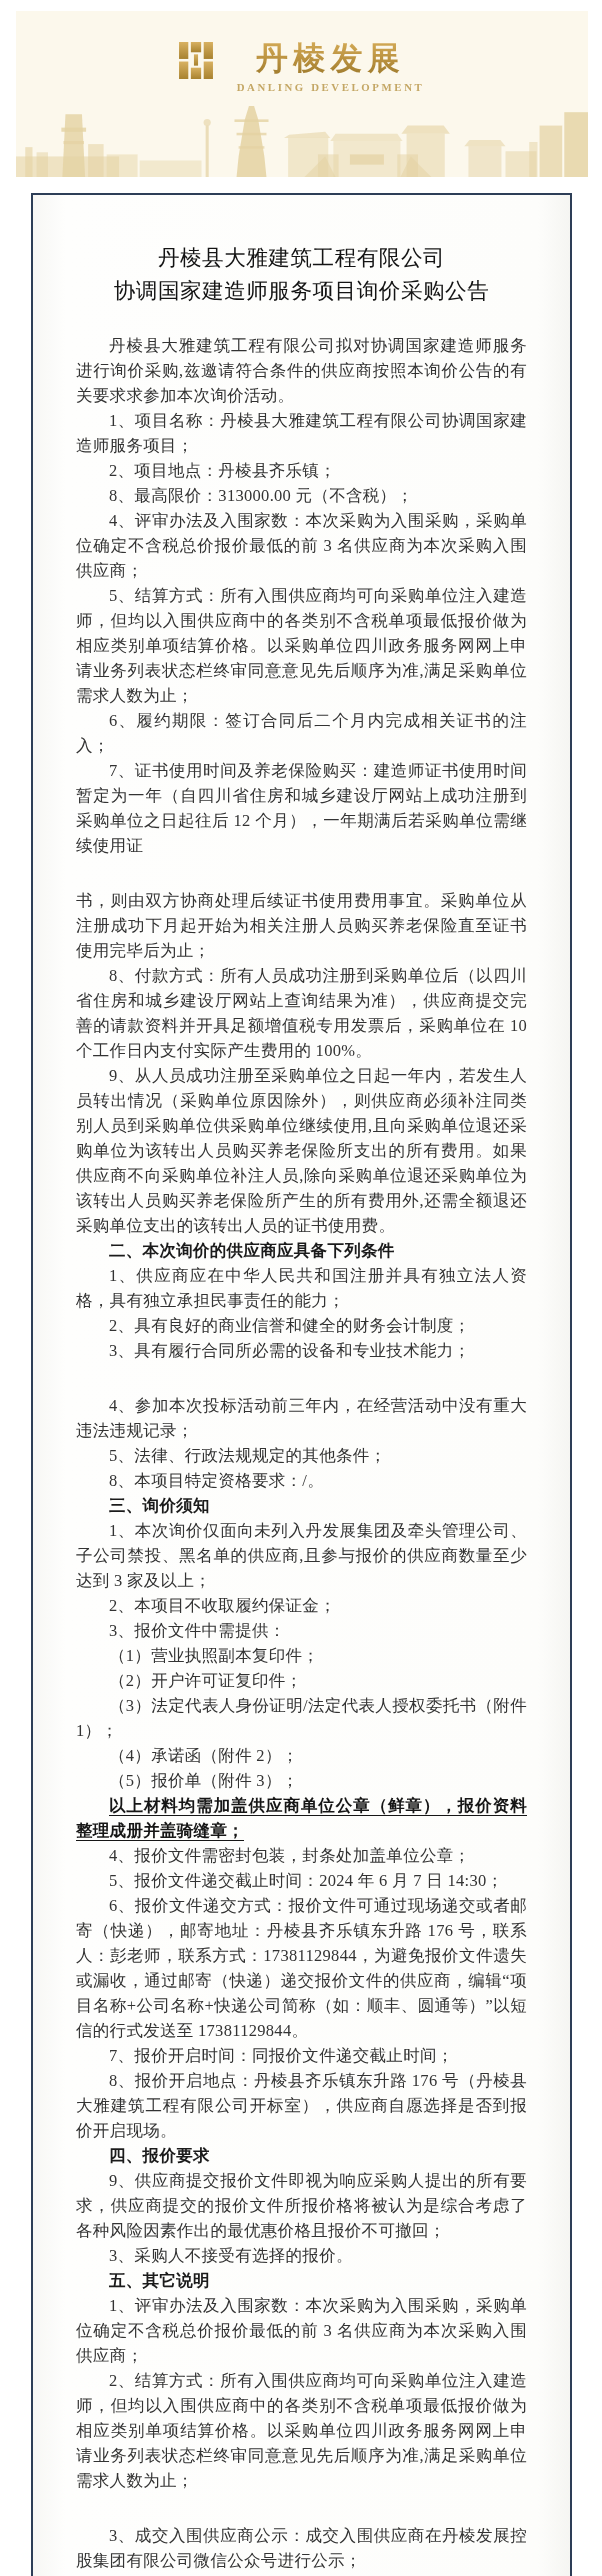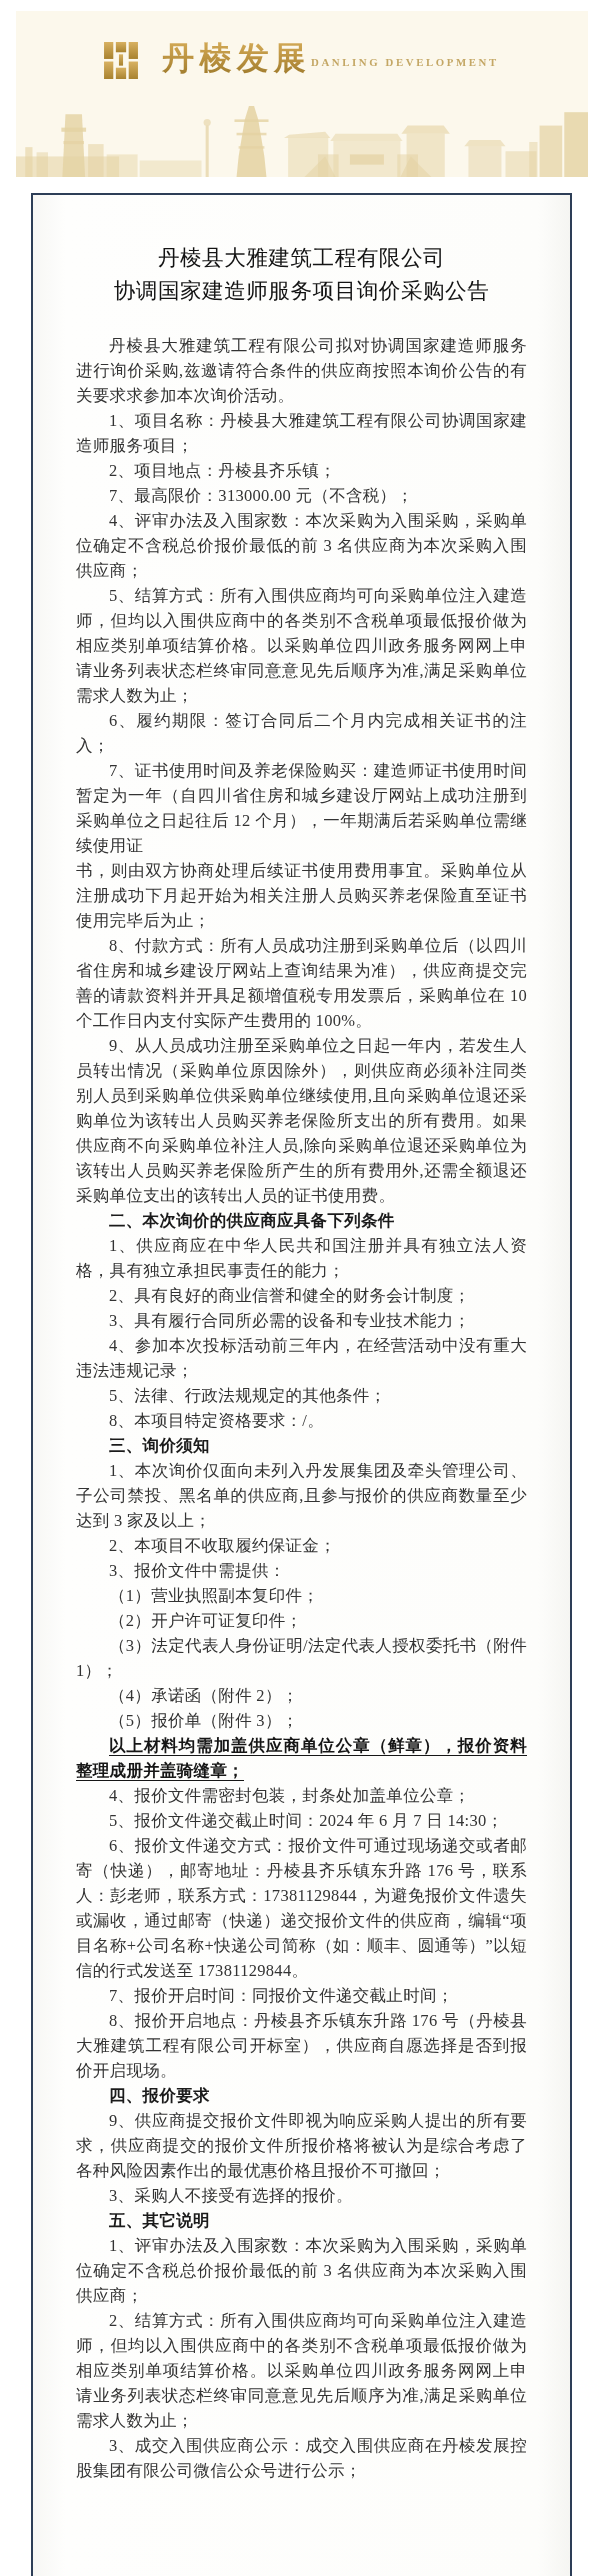--- a/index.html
+++ b/index.html
@@ -3,39 +3,39 @@
 <meta charset="utf-8">
 <style>
   html,body{margin:0;padding:0;background:#ffffff;}
   body{width:603px;font-family:"Liberation Serif","DejaVu Serif",serif;}
   .page{position:relative;width:603px;height:3510px;overflow:hidden;background:#ffffff;}
 
   
   .header{position:absolute;left:15.5px;top:11.3px;width:572px;height:166px;background:#fcf8ec;overflow:hidden;}
   .brand-row{position:absolute;left:0;top:31px;width:100%;display:flex;justify-content:center;align-items:flex-start;gap:24px;}
   .logo-mark{width:34px;height:37px;flex:0 0 auto;}
-  .brand-col{display:flex;flex-direction:row;align-items:center;}
+  .brand-col{display:flex;flex-direction:column;align-items:center;}
   .brand-cn{font-size:32px;line-height:33px;font-weight:bold;letter-spacing:5.2px;
     background:linear-gradient(180deg,#d2a955 0%,#b9913f 55%,#a07c2e 100%);
     -webkit-background-clip:text;background-clip:text;color:transparent;}
   .brand-en{margin-top:6.2px;font-size:10.8px;letter-spacing:2.6px;font-weight:bold;color:#c4a765;}
   .skyline{position:absolute;left:0;bottom:0;width:572px;height:72px;}
 
   
   .frame{position:absolute;left:31px;top:193px;width:541px;height:3241px;box-sizing:border-box;
     border:2.6px solid #2d3e57;background:linear-gradient(90deg,#f7f7f4 0,#fefefd 6%,#fdfdfb 94%,#f5f5f2 100%);overflow:hidden;}
   .doc{padding:47px 43px 0 43px;color:#2e2e2e;}
   .doc-title{text-align:center;font-size:21.6px;line-height:33px;font-weight:normal;color:#141414;letter-spacing:0.5px;}
   .doc-body{margin-top:25px;}
   .para,.sec-heading{font-size:16.5px;line-height:25px;text-align:justify;text-indent:2em;letter-spacing:0.3px;}
   .para{color:#333333;}
   .sec-heading{font-weight:bold;color:#1b1b1b;}
   .underlined{font-weight:bold;color:#161616;text-decoration:underline;text-underline-offset:3.6px;}
   .noindent{text-indent:0;}
-  .gap-before{}
+  .gap-before{margin-top:30px;}
 </style>
 </head>
 <body>
 
 <div class="page">
 
   <div class="header">
     <div class="brand-row">
       <svg class="logo-mark" viewBox="0 0 66 72" aria-hidden="true">
         <defs>
@@ -98,21 +98,21 @@
   <div class="frame">
     <div class="doc">
       <div class="doc-title">丹棱县大雅建筑工程有限公司</div>
       <div class="doc-title">协调国家建造师服务项目询价采购公告</div>
 
       <div class="doc-body" id="doc-body">
         <div class="para">丹棱县大雅建筑工程有限公司拟对协调国家建造师服务进行询价采购,兹邀请符合条件的供应商按照本询价公告的有关要求求参加本次询价活动。</div>
 
           <div class="para">1、项目名称：丹棱县大雅建筑工程有限公司协调国家建造师服务项目；</div>
           <div class="para">2、项目地点：丹棱县齐乐镇；</div>
-          <div class="para">7、最高限价：313000.00 元（不含税）；</div>
+          <div class="para">8、最高限价：313000.00 元（不含税）；</div>
           <div class="para">4、评审办法及入围家数：本次采购为入围采购，采购单位确定不含税总价报价最低的前 3 名供应商为本次采购入围供应商；</div>
           <div class="para">5、结算方式：所有入围供应商均可向采购单位注入建造师，但均以入围供应商中的各类别不含税单项最低报价做为相应类别单项结算价格。以采购单位四川政务服务网网上申请业务列表状态栏终审同意意见先后顺序为准,满足采购单位需求人数为止；</div>
           <div class="para">6、履约期限：签订合同后二个月内完成相关证书的注入；</div>
           <div class="para">7、证书使用时间及养老保险购买：建造师证书使用时间暂定为一年（自四川省住房和城乡建设厅网站上成功注册到采购单位之日起往后 12 个月），一年期满后若采购单位需继续使用证</div>
           <div class="para noindent gap-before">书，则由双方协商处理后续证书使用费用事宜。采购单位从注册成功下月起开始为相关注册人员购买养老保险直至证书使用完毕后为止；</div>
           <div class="para">8、付款方式：所有人员成功注册到采购单位后（以四川省住房和城乡建设厅网站上查询结果为准），供应商提交完善的请款资料并开具足额增值税专用发票后，采购单位在 10 个工作日内支付实际产生费用的 100%。</div>
           <div class="para">9、从人员成功注册至采购单位之日起一年内，若发生人员转出情况（采购单位原因除外），则供应商必须补注同类别人员到采购单位供采购单位继续使用,且向采购单位退还采购单位为该转出人员购买养老保险所支出的所有费用。如果供应商不向采购单位补注人员,除向采购单位退还采购单位为该转出人员购买养老保险所产生的所有费用外,还需全额退还采购单位支出的该转出人员的证书使用费。</div>
           <div class="sec-heading">二、本次询价的供应商应具备下列条件</div>
           <div class="para">1、供应商应在中华人民共和国注册并具有独立法人资格，具有独立承担民事责任的能力；</div>
           <div class="para">2、具有良好的商业信誉和健全的财务会计制度；</div>

